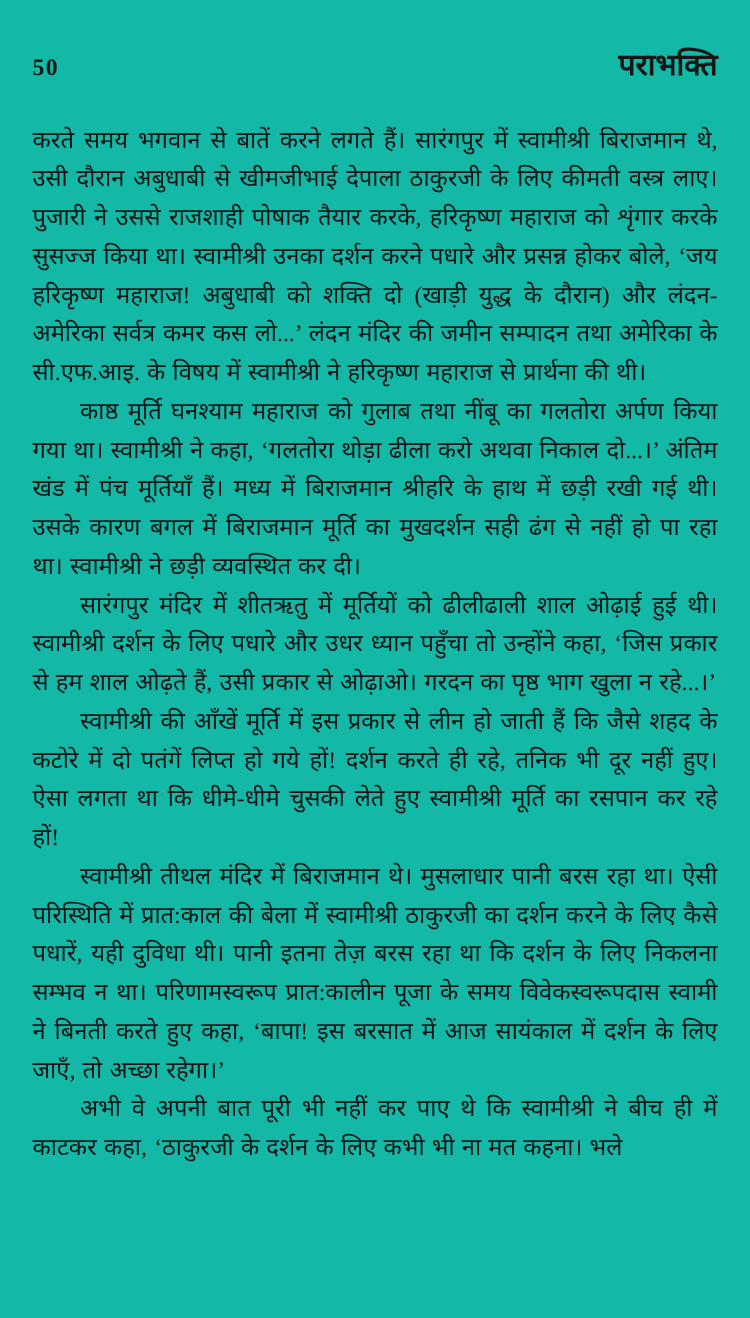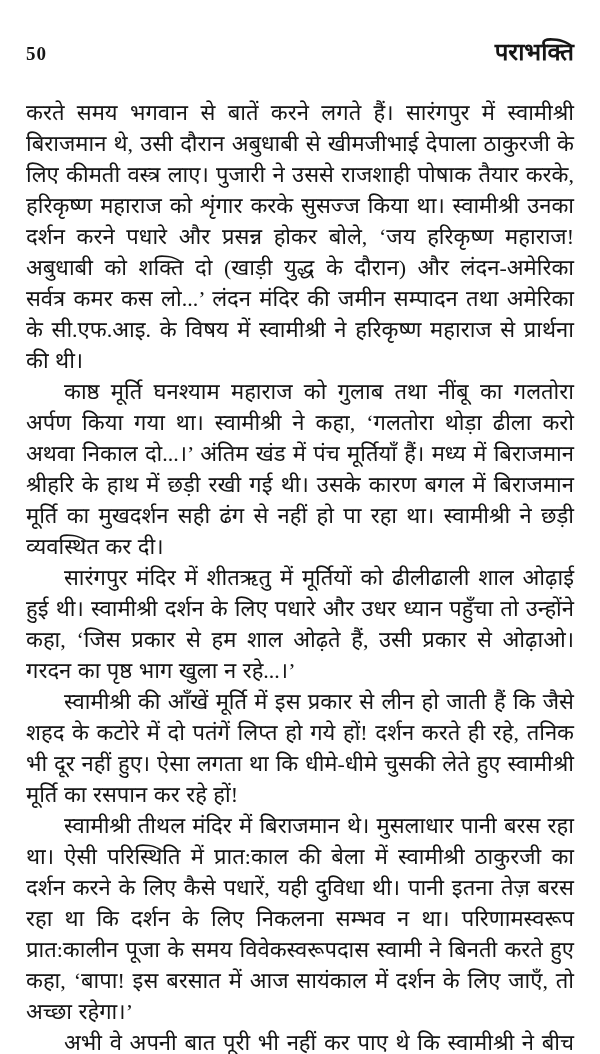--- a/index.html
+++ b/index.html
@@ -5,21 +5,21 @@
   html, body {
     margin: 0;
     padding: 0;
     background: #e9e9e7;
   }
   .page {
     position: relative;
     width: 600px;
     height: 1054px;
     margin: 0 auto;
-    background: #ffffff;
+    background: #14b8a6;
     color: #161616;
     font-family: "Liberation Serif", "DejaVu Serif", serif;
     box-sizing: border-box;
     padding: 34px 26px 28px 26px;
     overflow: hidden;
   }
   .running-head {
     display: flex;
     justify-content: space-between;
     align-items: baseline;
@@ -30,21 +30,21 @@
   .running-head .page-no {
     font-family: "Liberation Serif", "DejaVu Serif", serif;
     letter-spacing: 1px;
   }
   .running-head .book-title {
     font-size: 24px;
   }
   .body-text p {
     margin: 0;
     text-align: justify;
-    font-size: 22px;
+    font-size: 19px;
     line-height: 31px;
     word-spacing: 1px;
   }
   .body-text p.indent {
     text-indent: 38px;
     font-family: Liberation Serif, serif;
   }
 </style>
 </head>
 <body>

